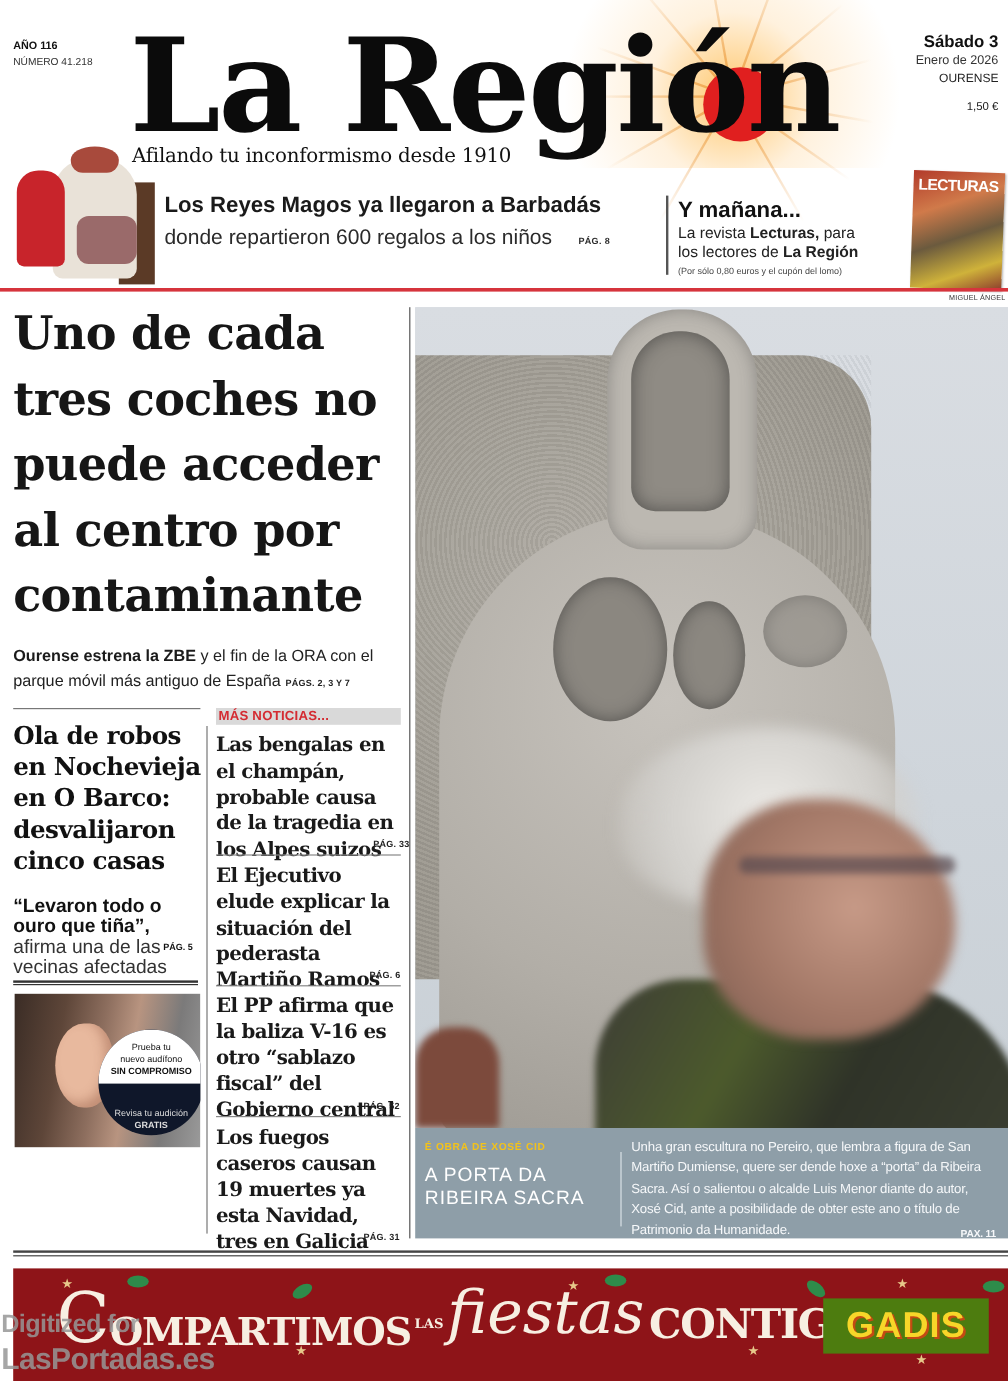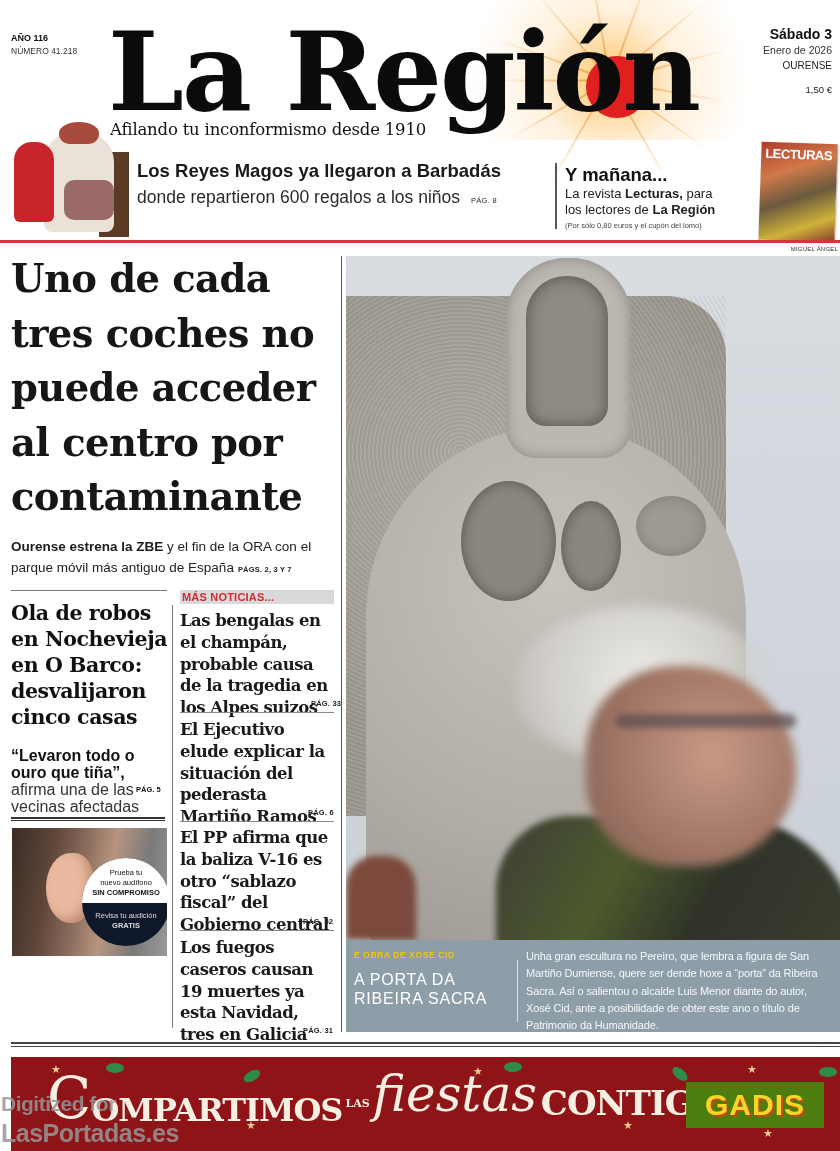--- a/index.html
+++ b/index.html
@@ -26,21 +26,21 @@
 
   
   .reyes-photo{left:4px;top:122px;width:125px;height:120px}
   .rp-a{position:absolute;left:10px;top:20px;width:40px;height:80px;background:#c8242b;border-radius:18px 18px 6px 6px}
   .rp-b{position:absolute;left:40px;top:10px;width:70px;height:100px;background:#e9e2d8;border-radius:30px 30px 8px 8px}
   .rp-c{position:absolute;left:55px;top:0;width:40px;height:22px;background:#a84a3c;border-radius:50% 50% 10px 10px}
   .rp-d{position:absolute;left:60px;top:58px;width:50px;height:40px;background:#9a6a6a;border-radius:10px}
   .rp-e{position:absolute;left:95px;top:30px;width:30px;height:85px;background:#5b3a26}
   .reyes-head{left:137px;top:160px;font-weight:bold;font-size:18.5px;color:#1a1a1a}
   .reyes-sub{left:137px;top:187px;font-size:17.5px;line-height:21px;color:#2a2a2a;width:420px}
-  .pag-inline{font-weight:normal;font-size:7.5px;letter-spacing:.3px;margin-left:11px}
+  .pag-inline{font-weight:bold;font-size:7.5px;letter-spacing:.3px;margin-left:22px}
   .vsep{left:555px;top:163px;width:1.5px;height:66px;background:#555}
   .manana{left:565px;top:164px;font-weight:bold;font-size:18.5px}
   .manana-sub{left:565px;top:186px;font-size:13px;line-height:16px;color:#222}
   .manana-note{left:565px;top:221px;font-size:7.5px;color:#444}
   .lecturas{left:760px;top:143px;width:76px;height:98px;background:linear-gradient(160deg,#b23a2a 0,#d07a4a 30%,#6b5a3e 55%,#cfb23a 80%,#8a3b2c 100%);transform:rotate(2deg);box-shadow:1px 1px 2px rgba(0,0,0,.3)}
   .lecturas span{position:absolute;left:4px;top:4px;font-weight:bold;font-size:13px;color:#fff;letter-spacing:-.5px}
   .redrule{left:0;top:240px;width:840px;height:3px;background:#d6343c}
   .credit{right:2px;top:246px;font-size:6px;color:#333;letter-spacing:.2px}
 
   
@@ -58,21 +58,21 @@
   .ola-pag{left:136px;top:785px;font-weight:bold;font-size:7.5px}
   .dblrule{left:11px;top:817px;width:154px;height:4px;border-top:2px solid #333;border-bottom:1px solid #333}
 
   
   .ad{left:12px;top:828px;width:155px;height:202px;overflow:hidden}
   .ad-photo{position:absolute;left:0;top:0;width:155px;height:128px;background:linear-gradient(100deg,#3a2c25 0,#5e4639 25%,#8e6f5f 45%,#b89480 60%,#7b7a7a 80%,#9a9a9a 100%)}
   .ad-ear{position:absolute;left:34px;top:25px;width:48px;height:70px;border-radius:50% 40% 45% 50%;background:#e8b99e;box-shadow:inset -6px -4px 10px rgba(120,60,40,.35)}
   .ad-circle{position:absolute;left:70px;top:30px;width:88px;height:88px;border-radius:50%;background:#0f172a;overflow:hidden;text-align:center;font-size:7.5px;line-height:10px;color:#fff}
   .ad-circle .top{background:#fff;color:#111;padding-top:10px;height:45px}
   .ad-circle .top b{display:block}
-  .ad-circle .bot{padding-top:8px;color:#ddd}
+  .ad-circle .bot{padding-top:20px;color:#ddd}
   .ad-blue{position:absolute;left:0;top:128px;width:155px;height:74px;background:#2b9ad4;text-align:center;color:#fff}
   .ad-brand1{margin-top:4px;font-weight:bold;font-size:13.5px;letter-spacing:-.2px}
   .ad-brand1 .w{background:#fff;color:#2b9ad4;padding:0 1px}
   .ad-brand1 .t{font-weight:normal}
   .ad-brand2{font-size:21px;letter-spacing:1.5px;margin-top:2px}
   .ad-addr{font-size:6.5px;font-weight:bold;margin-top:4px;color:#dfefff}
 
   
   .mas-label{left:180px;top:590px;width:154px;height:14px;background:#d9d9d9;color:#d42b32;font-weight:bold;font-size:11px;line-height:14px;padding-left:2px;letter-spacing:.2px}
   .mas-vsep{left:172px;top:605px;width:1px;height:423px;background:#777}
@@ -94,21 +94,21 @@
   .face{position:absolute;left:90px;top:60px;width:210px;height:200px;border-radius:45% 55% 50% 45%;background:radial-gradient(circle at 60% 45%,#c79a87 0,#a27766 55%,#7d5c50 100%);filter:blur(5px)}
   .glasses{position:absolute;left:120px;top:108px;width:180px;height:14px;background:#5a4b50;opacity:.7;border-radius:6px;filter:blur(3px)}
   .jacket{position:absolute;left:0;top:210px;width:360px;height:130px;border-radius:80px 140px 0 0;background:linear-gradient(120deg,#3d3d36 0,#4c5a2c 35%,#2f3328 60%,#3a3e30 100%);filter:blur(3px)}
   .hand{position:absolute;left:0;top:600px;width:70px;height:84px;border-radius:30px 30px 0 0;background:#7c4a3c;filter:blur(3px)}
 
   .caption{left:346px;top:940px;width:494px;height:92px;background:#8e9ea8;color:#fff}
   .cap-kicker{position:absolute;left:8px;top:10px;font-weight:bold;font-size:8.5px;letter-spacing:.6px;color:#f2c21b}
   .cap-title{position:absolute;left:8px;top:31px;font-weight:normal;font-size:16px;line-height:18.5px;letter-spacing:.8px;width:165px}
   .cap-vsep{position:absolute;left:171px;top:20px;width:1px;height:62px;background:#d9e1e6}
   .cap-text{position:absolute;left:180px;top:8px;width:304px;font-size:11px;line-height:17.3px;color:#f6f8fa;letter-spacing:-.15px}
-  .cap-pag{font-weight:bold;font-size:8.5px;float:right;margin-top:17px}
+  .cap-pag{font-weight:bold;font-size:8.5px;float:right;margin-top:3px}
 
   
   .botrule{left:11px;top:1042px;width:829px;height:5px;border-top:2px solid #444;border-bottom:1px solid #444}
   .banner{left:11px;top:1057px;width:829px;height:94px;background:#8e1418;overflow:hidden}
   .banner .deco{position:absolute;color:#e7c88a;font-size:11px}
   .banner .leaf{position:absolute;width:18px;height:10px;background:#2e8b4a;border-radius:50%}
   .ban-text{position:absolute;left:36px;top:6px;font-family:"DejaVu Serif","Liberation Serif",serif;color:#f7efe2;white-space:nowrap}
   .ban-c{font-size:58px;line-height:70px;vertical-align:top}
   .ban-1{font-size:32px;font-weight:bold;letter-spacing:-1px;position:relative;top:12px}
   .ban-las{font-size:11px;font-weight:bold;position:relative;top:-2px;margin:0 3px}

